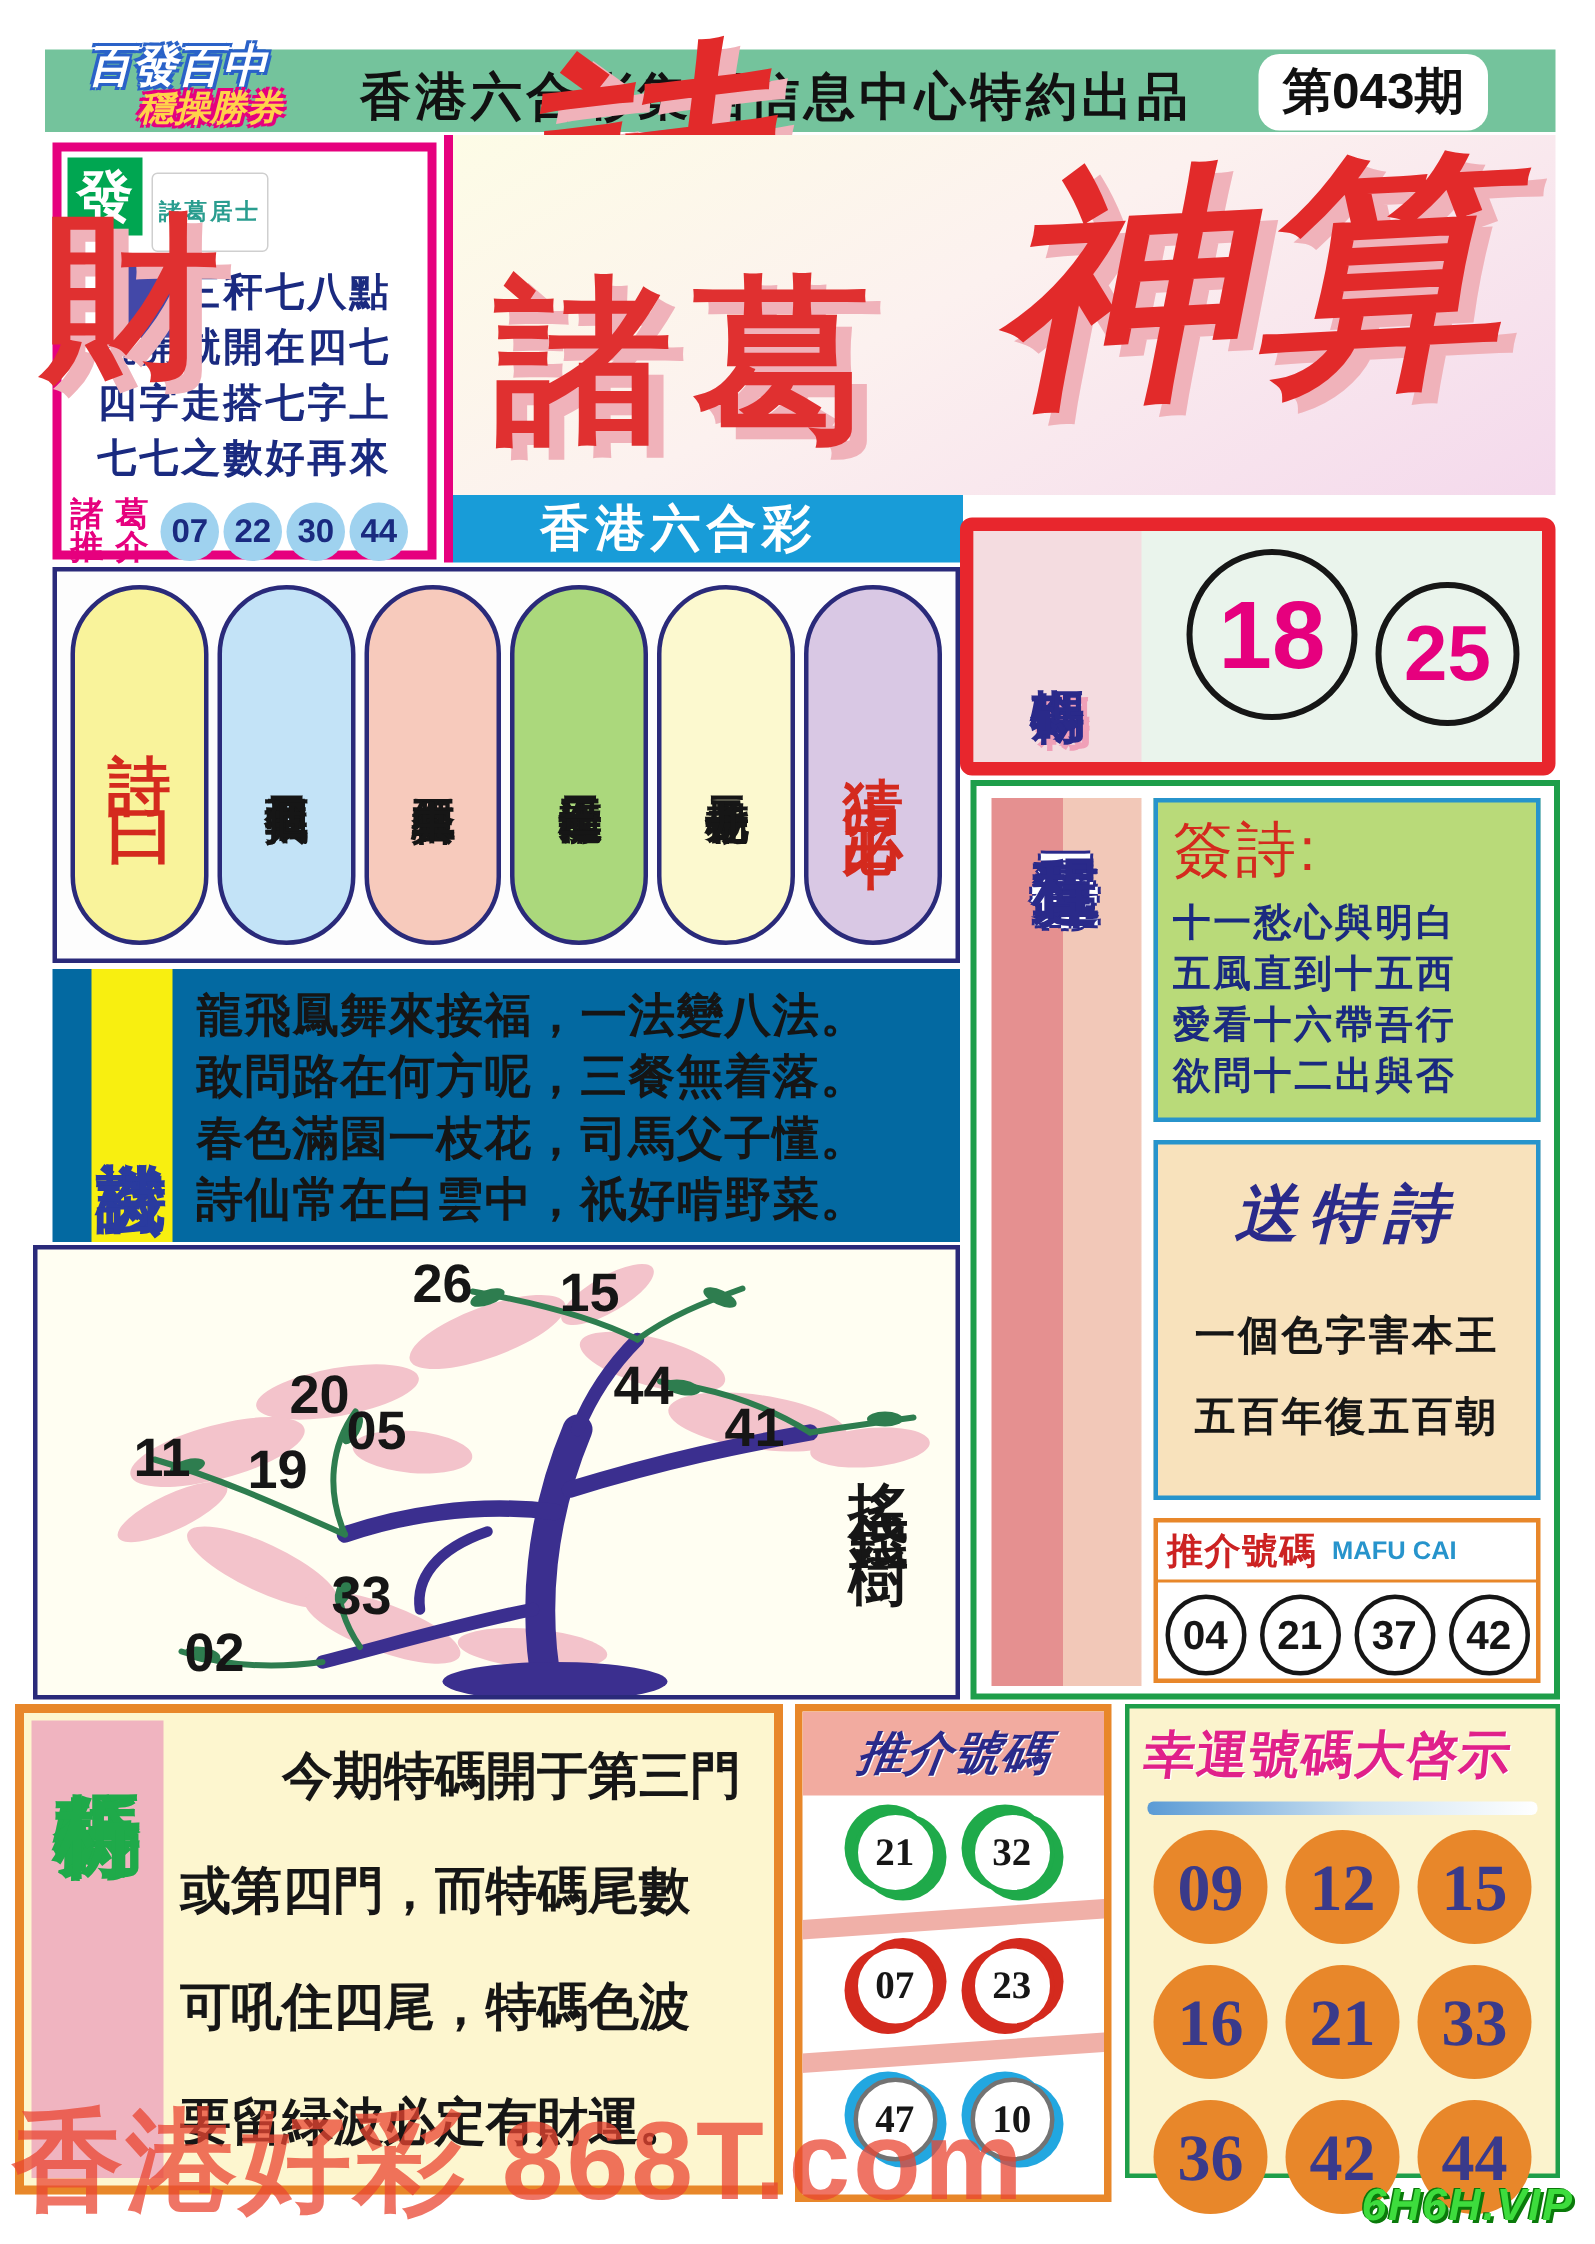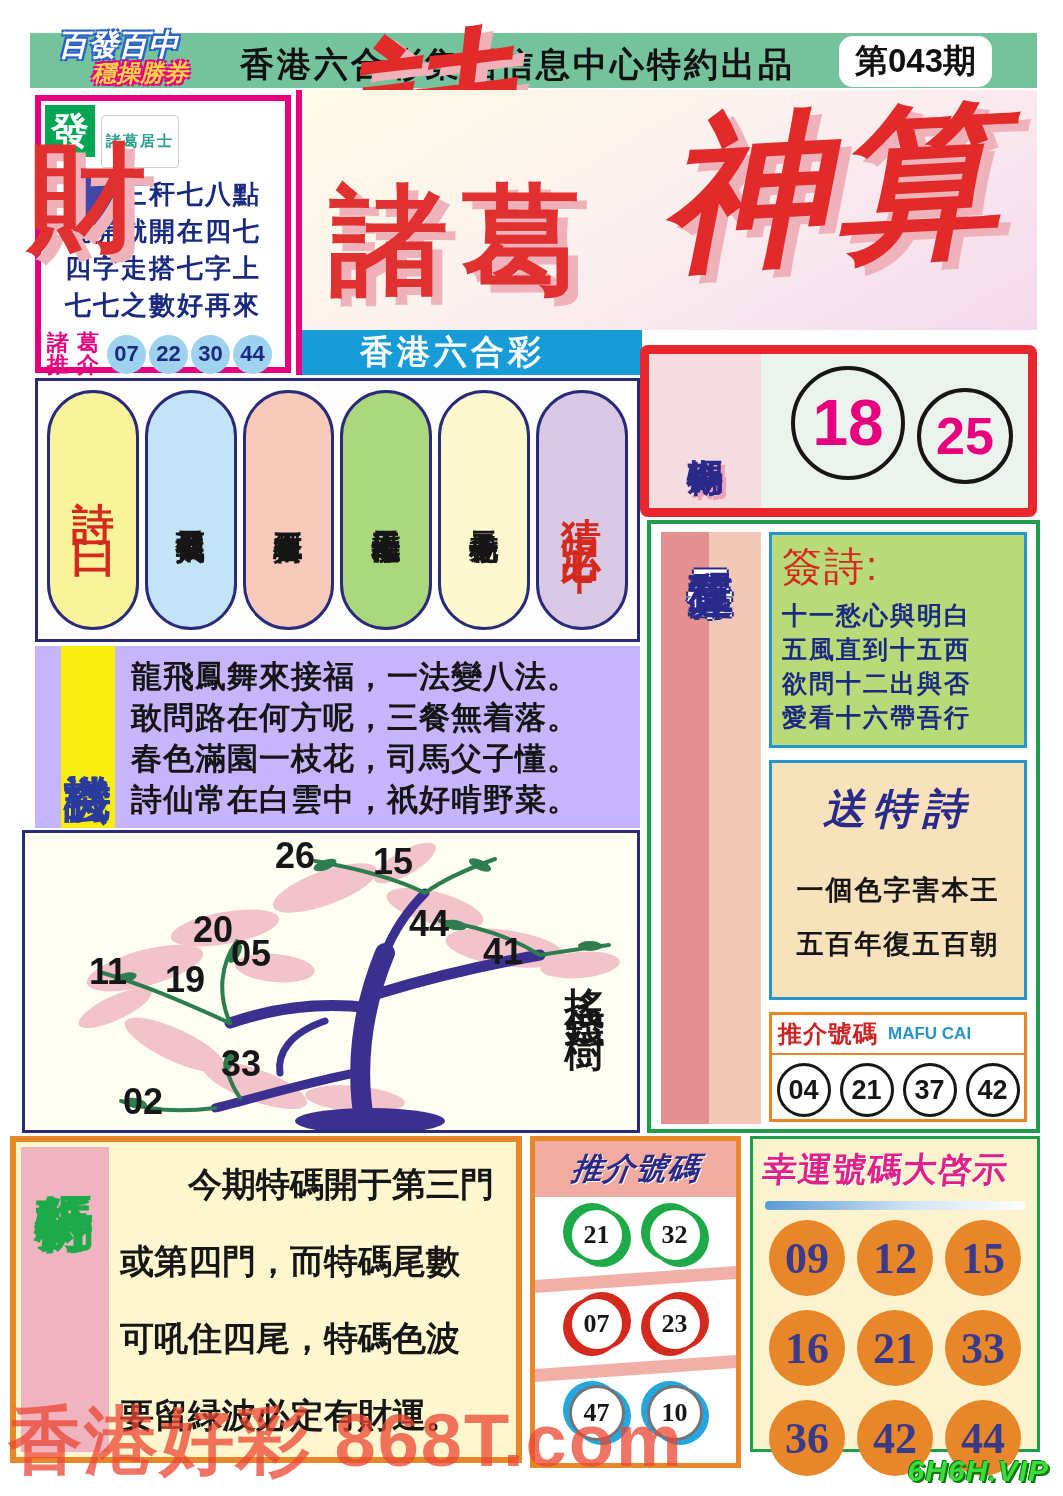--- a/index.html
+++ b/index.html
@@ -53,21 +53,21 @@
   .pill.p0{background:#f9f39b;}
   .pill.p0 span{color:#d42a1e;font-size:42px;letter-spacing:42px;}
   .pill.p1{background:#c3e3f7;}
   .pill.p2{background:#f7cabc;}
   .pill.p3{background:#abd87c;}
   .pill.p4{background:#fcf9cf;}
   .pill.p5{background:#d9c8e4;}
   .pill.p5 span{color:#d42a1e;font-size:40px;letter-spacing:12px;}
 
   
-  .mystery{position:absolute;left:35px;top:646px;width:605px;height:182px;background:#c4b5fd;}
+  .mystery{position:absolute;left:35px;top:646px;width:605px;height:182px;background:#0369a1;}
   .my-strip{position:absolute;left:26px;top:0;bottom:0;width:54px;background:#f8ef10;display:flex;align-items:center;justify-content:center;}
   .my-label{color:#2a3b9f;font-size:47px;font-weight:900;line-height:52px;}
   .my-lines{position:absolute;left:96px;top:10px;right:4px;font-size:31px;font-weight:bold;color:#151515;line-height:41px;letter-spacing:1px;}
 
   
   .tree{position:absolute;left:22px;top:830px;width:618px;height:303px;border:3px solid #2a2a7a;background:#fffef2;box-sizing:border-box;}
   .tree svg{position:absolute;left:0;top:0;}
   .tn{position:absolute;font-size:36px;font-weight:900;color:#161616;}
   .tn0{left:250px;top:2px;}  .tn1{left:348px;top:8px;}
   .tn2{left:168px;top:76px;} .tn3{left:206px;top:100px;}
@@ -281,22 +281,22 @@
       <div class="zcol vtext">
         <span class="z1">張天師</span><span class="z2">十二生肖</span><span class="z3">算運程</span>
       </div>
     </div>
     <div class="rcontent">
       <div class="signbox">
         <div class="signtitle">簽詩:</div>
         <div class="signlines">
           <div>十一愁心與明白</div>
           <div>五風直到十五西</div>
+          <div>愛看十六帶吾行</div>
           <div>欲問十二出與否</div>
-          <div>愛看十六帶吾行</div>
         </div>
       </div>
       <div class="sendbox">
         <div class="sendtitle">送特詩</div>
         <div class="sendlines">
           <div>一個色字害本王</div>
           <div>五百年復五百朝</div>
         </div>
       </div>
       <div class="recbox">

